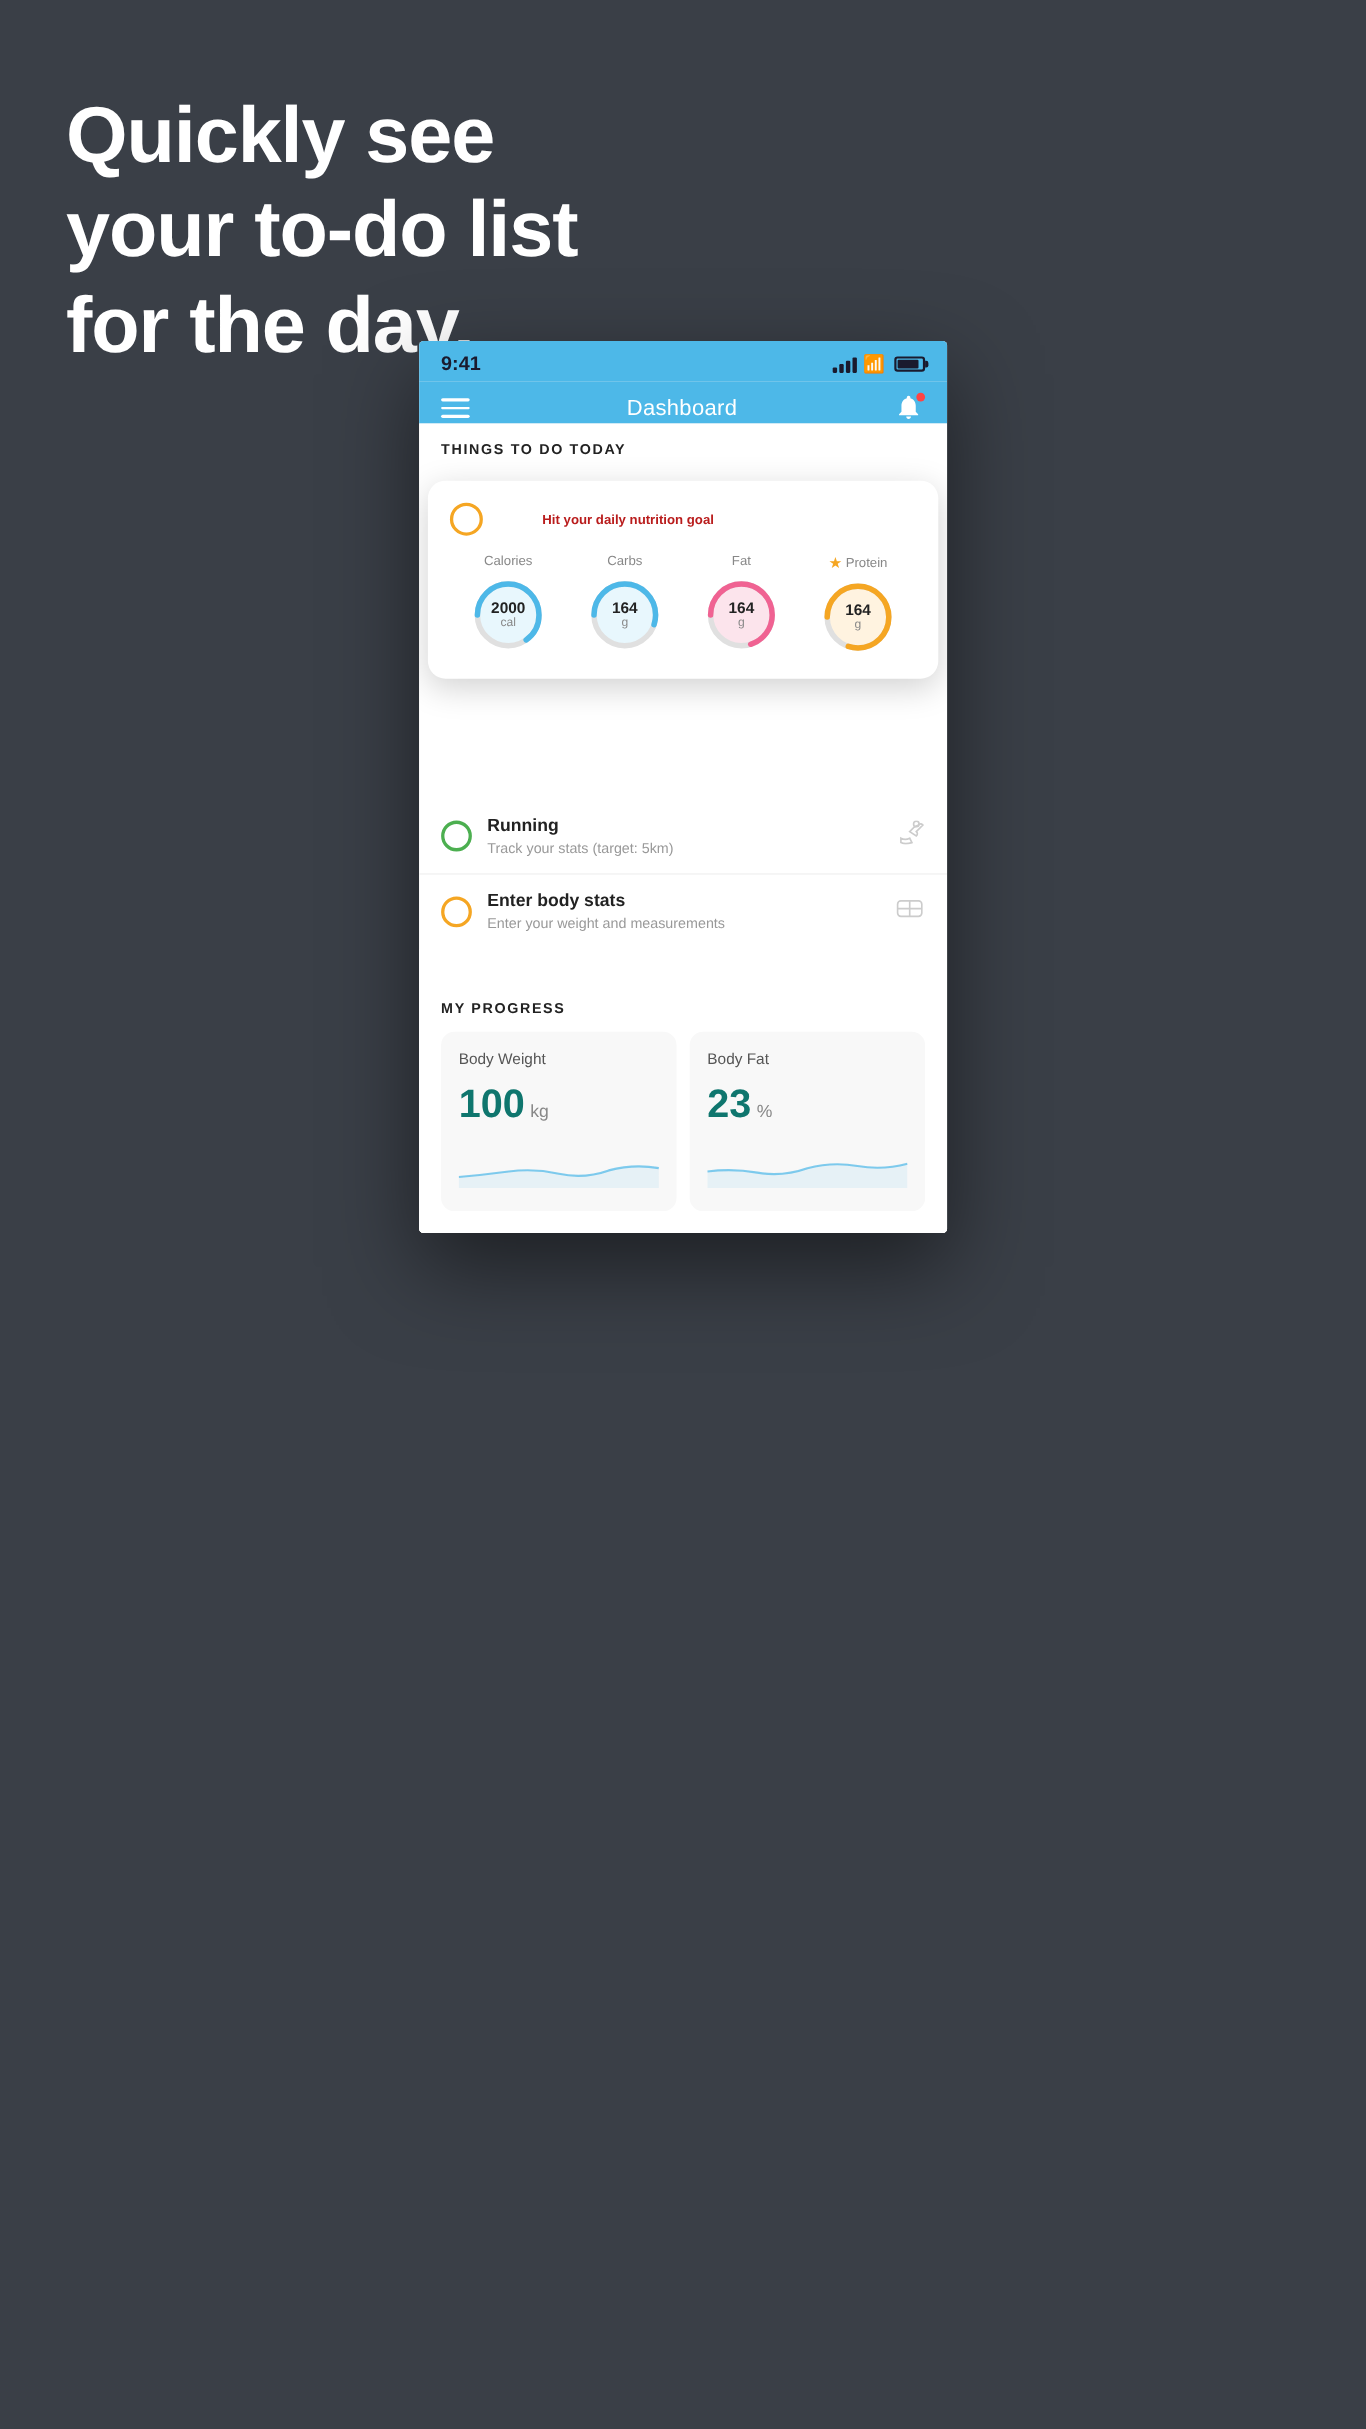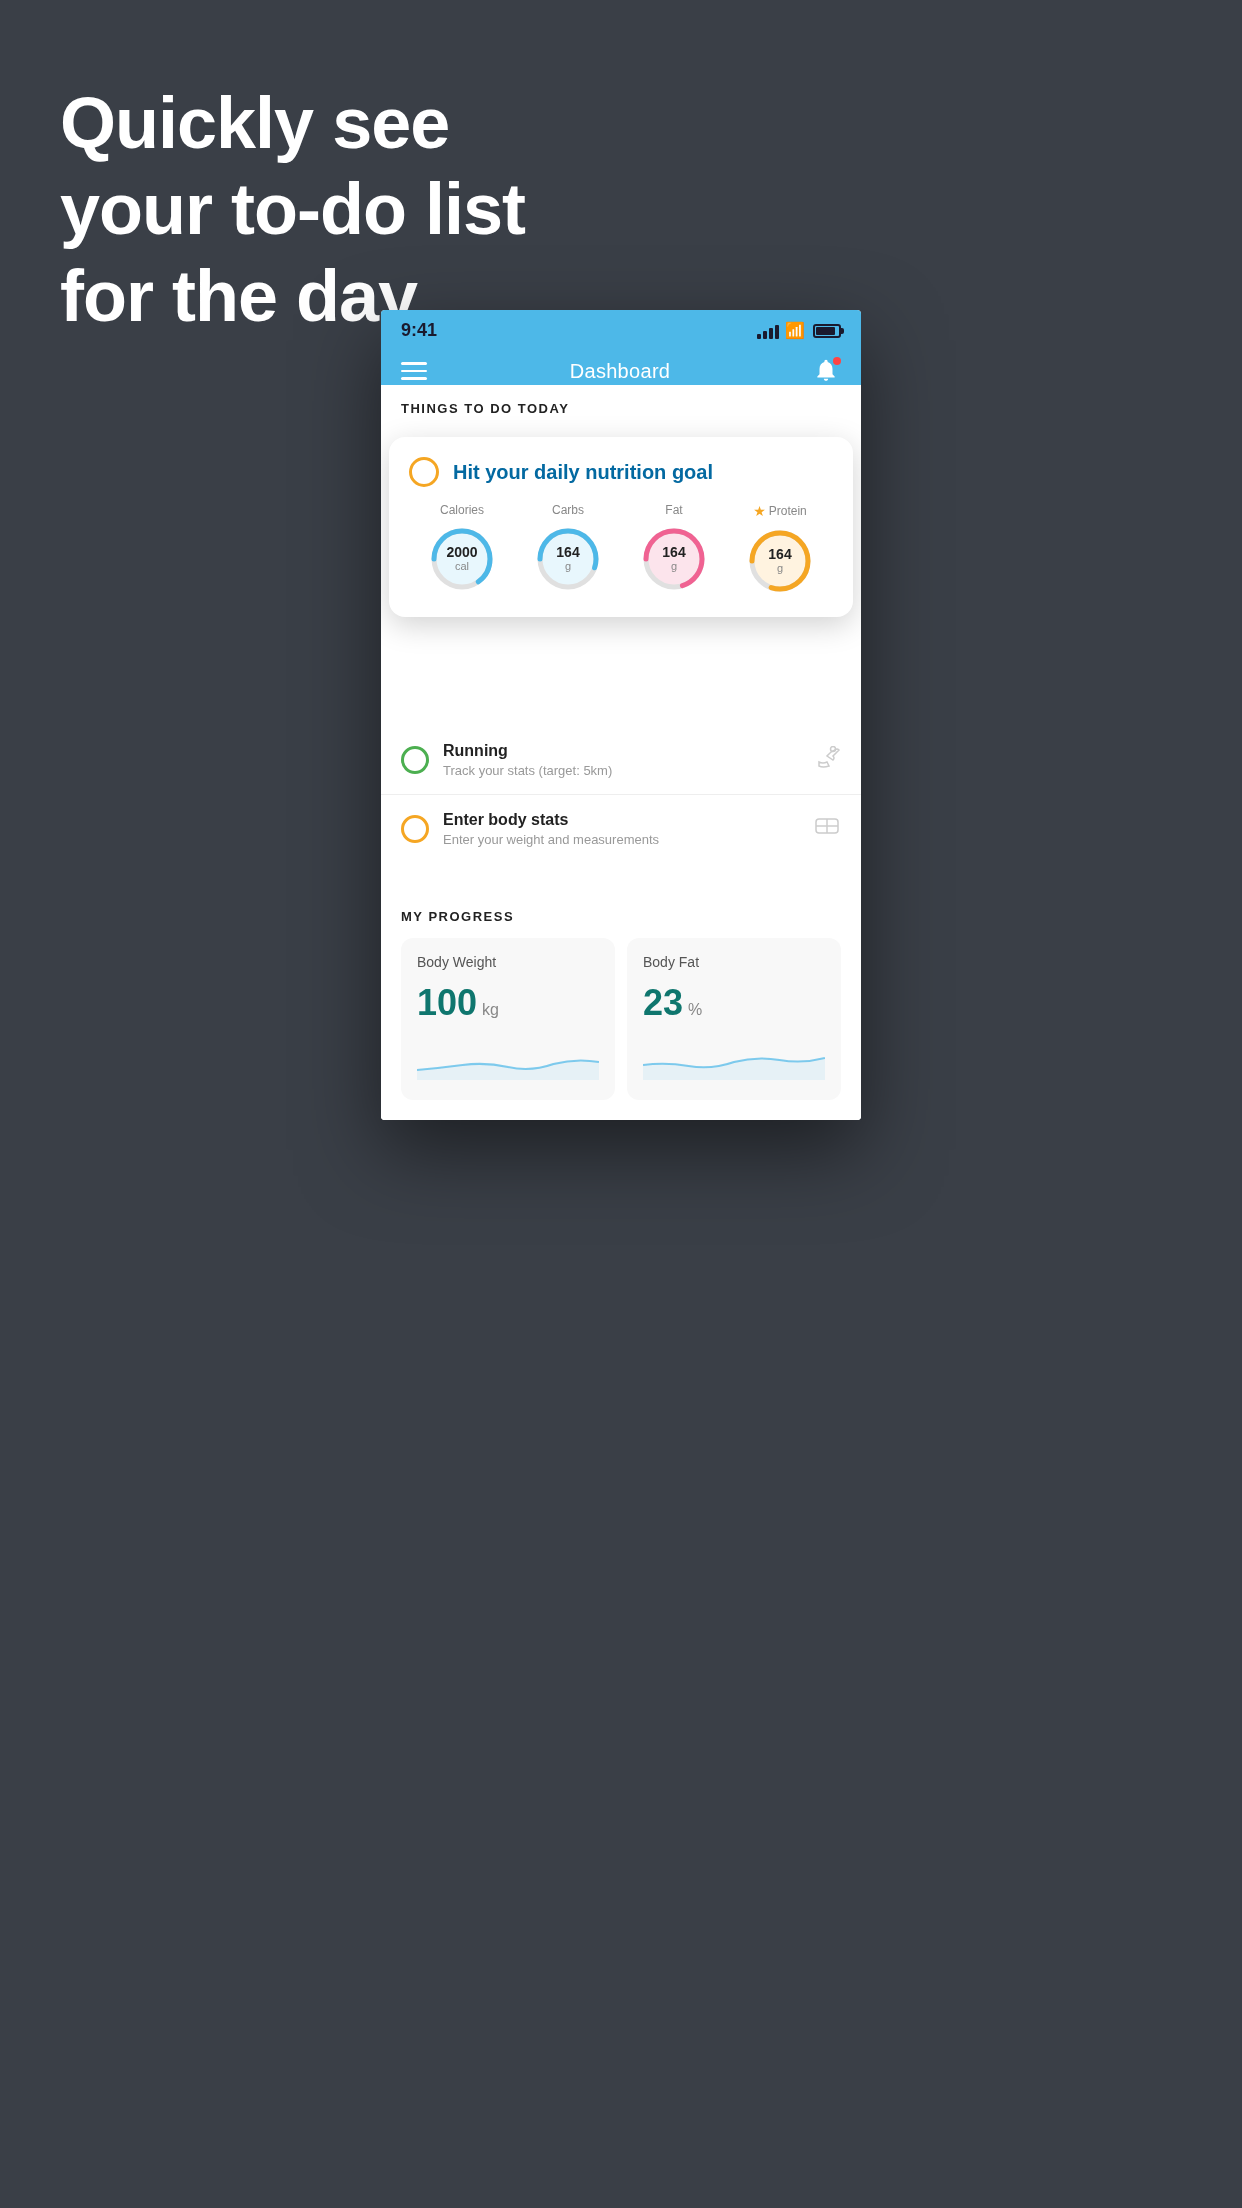--- a/index.html
+++ b/index.html
@@ -188,23 +188,24 @@
       margin-bottom: 16px;
     }
     .circle-check {
       width: 30px;
       height: 30px;
       border-radius: 50%;
       border: 3px solid #f5a623;
       flex-shrink: 0;
     }
     .card-title {
-      font-size: 20px;
+      font-size: 12px;
       font-weight: 600;
-      color: #0369a1;
+      color: #b91c1c;
+      margin-left: 40px;
     }
 
     .nutrition-row {
       display: flex;
       justify-content: space-around;
       align-items: flex-start;
     }
 
     .nutrition-item {
       display: flex;

